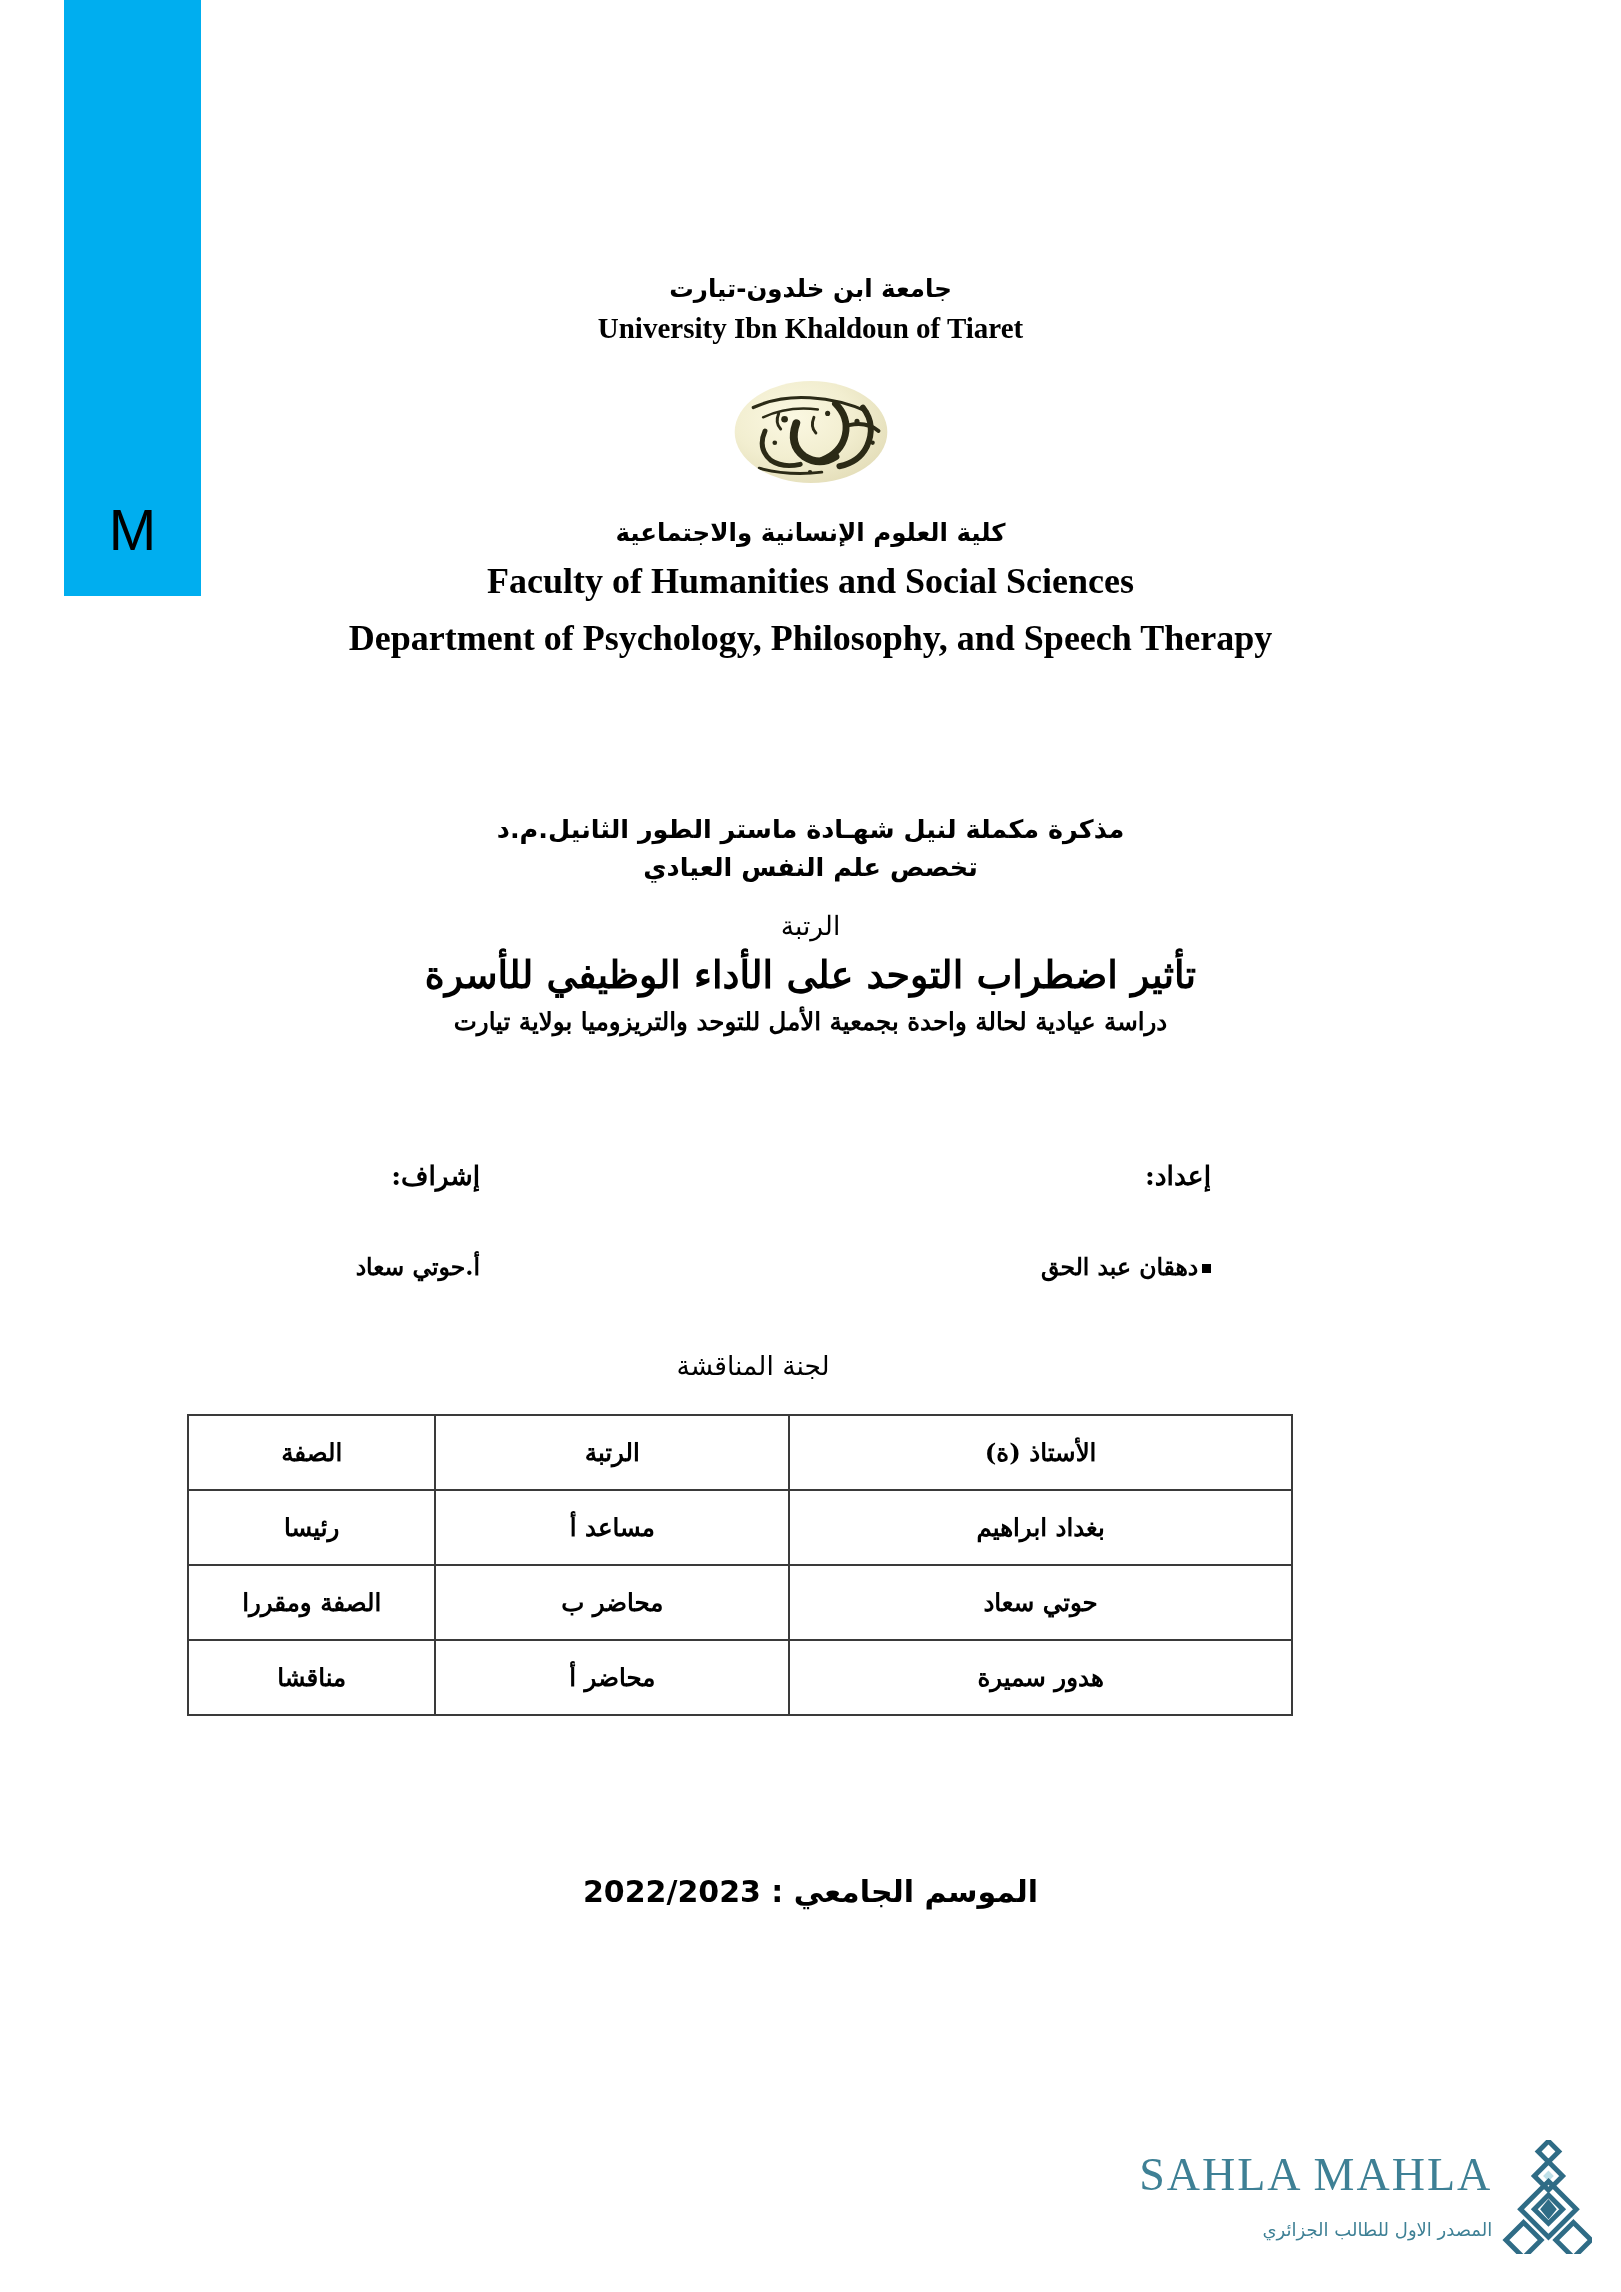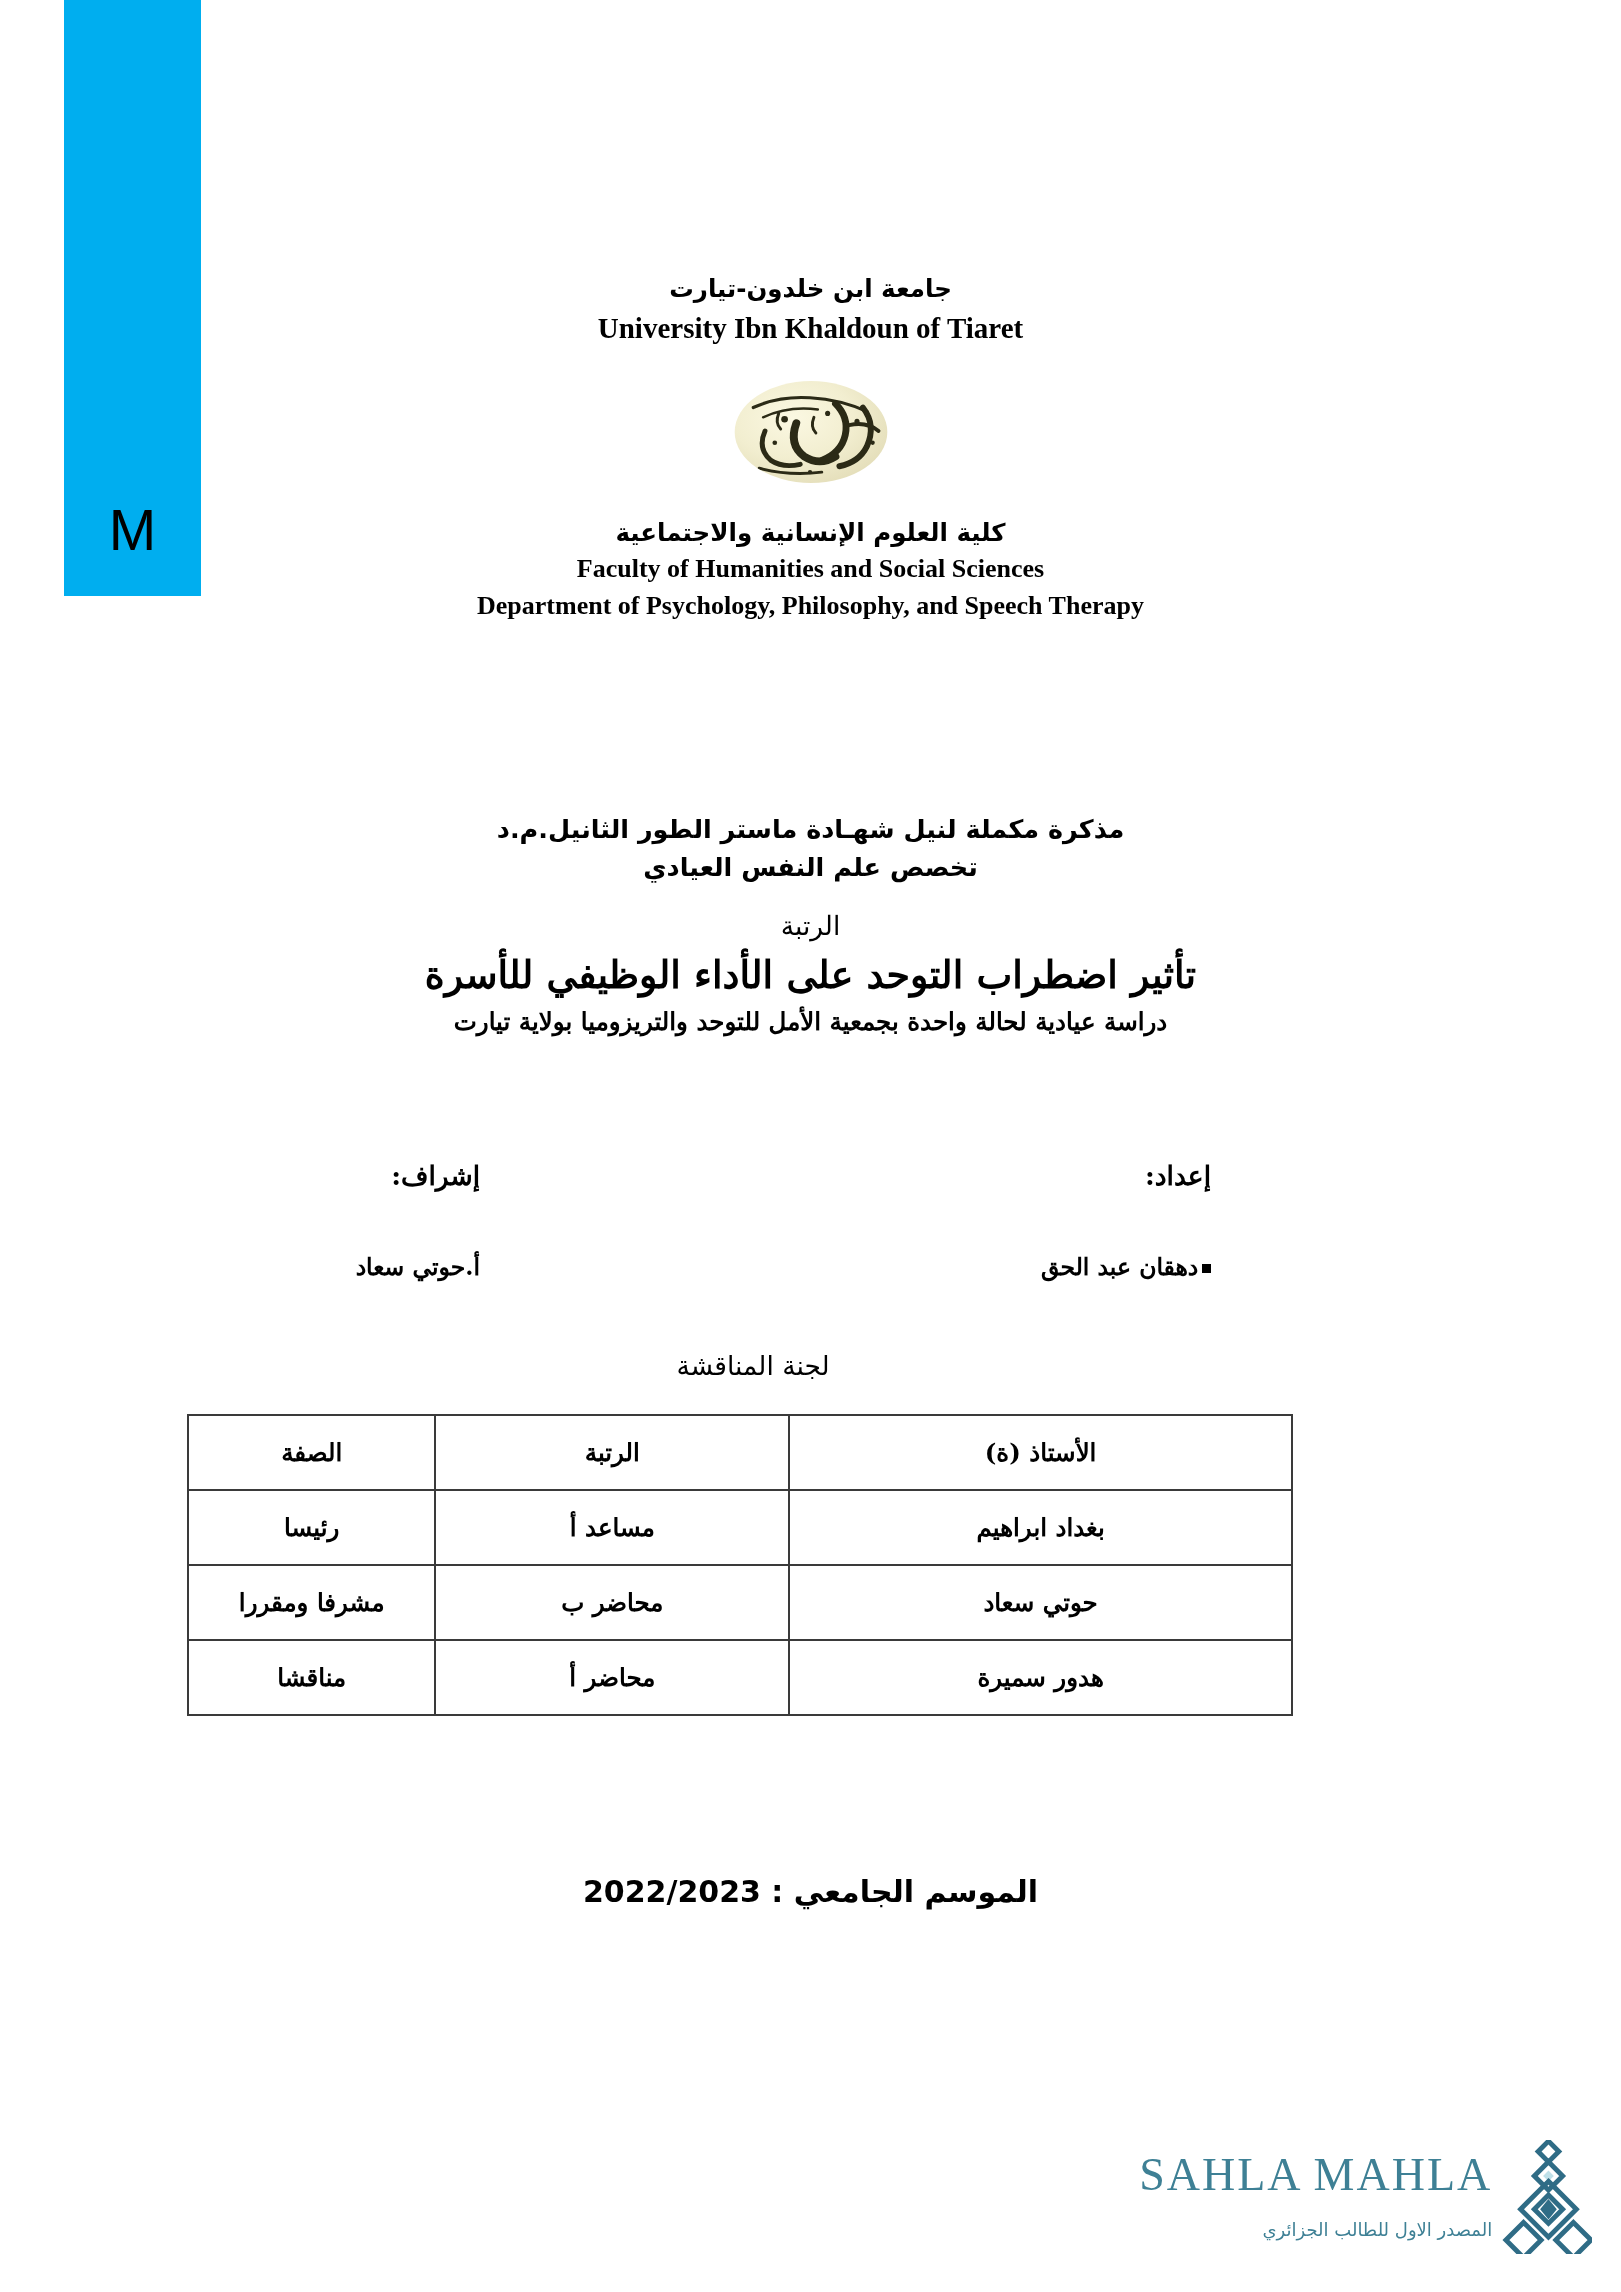--- a/index.html
+++ b/index.html
@@ -94,21 +94,21 @@
 
   
   .fac-block {
     position: absolute;
     top: 514px;
     left: 0;
     width: 1621px;
     text-align: center;
   }
   .fac-block .ar-head { font-size: 24.5px; margin-top: 2px; }
-  .fac-block .en-head { font-size: 26px; margin-top: 2px; }
+  .fac-block .en-head { font-size: 36px; margin-top: 8px; }
 
   
   .type-block {
     position: absolute;
     top: 810px;
     left: 0;
     width: 1621px;
     text-align: center;
     direction: rtl;
   }
@@ -369,21 +369,21 @@
           <td class="col-role">الصفة</td>
         </tr>
         <tr>
           <td class="col-prof">بغداد ابراهيم</td>
           <td class="col-rank">مساعد أ</td>
           <td class="col-role">رئيسا</td>
         </tr>
         <tr>
           <td class="col-prof">حوتي سعاد</td>
           <td class="col-rank">محاضر ب</td>
-          <td class="col-role">مشرفا ومقررا</td>
+          <td class="col-role">الصفة ومقررا</td>
         </tr>
         <tr>
           <td class="col-prof">هدور سميرة</td>
           <td class="col-rank">محاضر أ</td>
           <td class="col-role">مناقشا</td>
         </tr>
       </tbody>
     </table>
 
     <div class="year-line">

